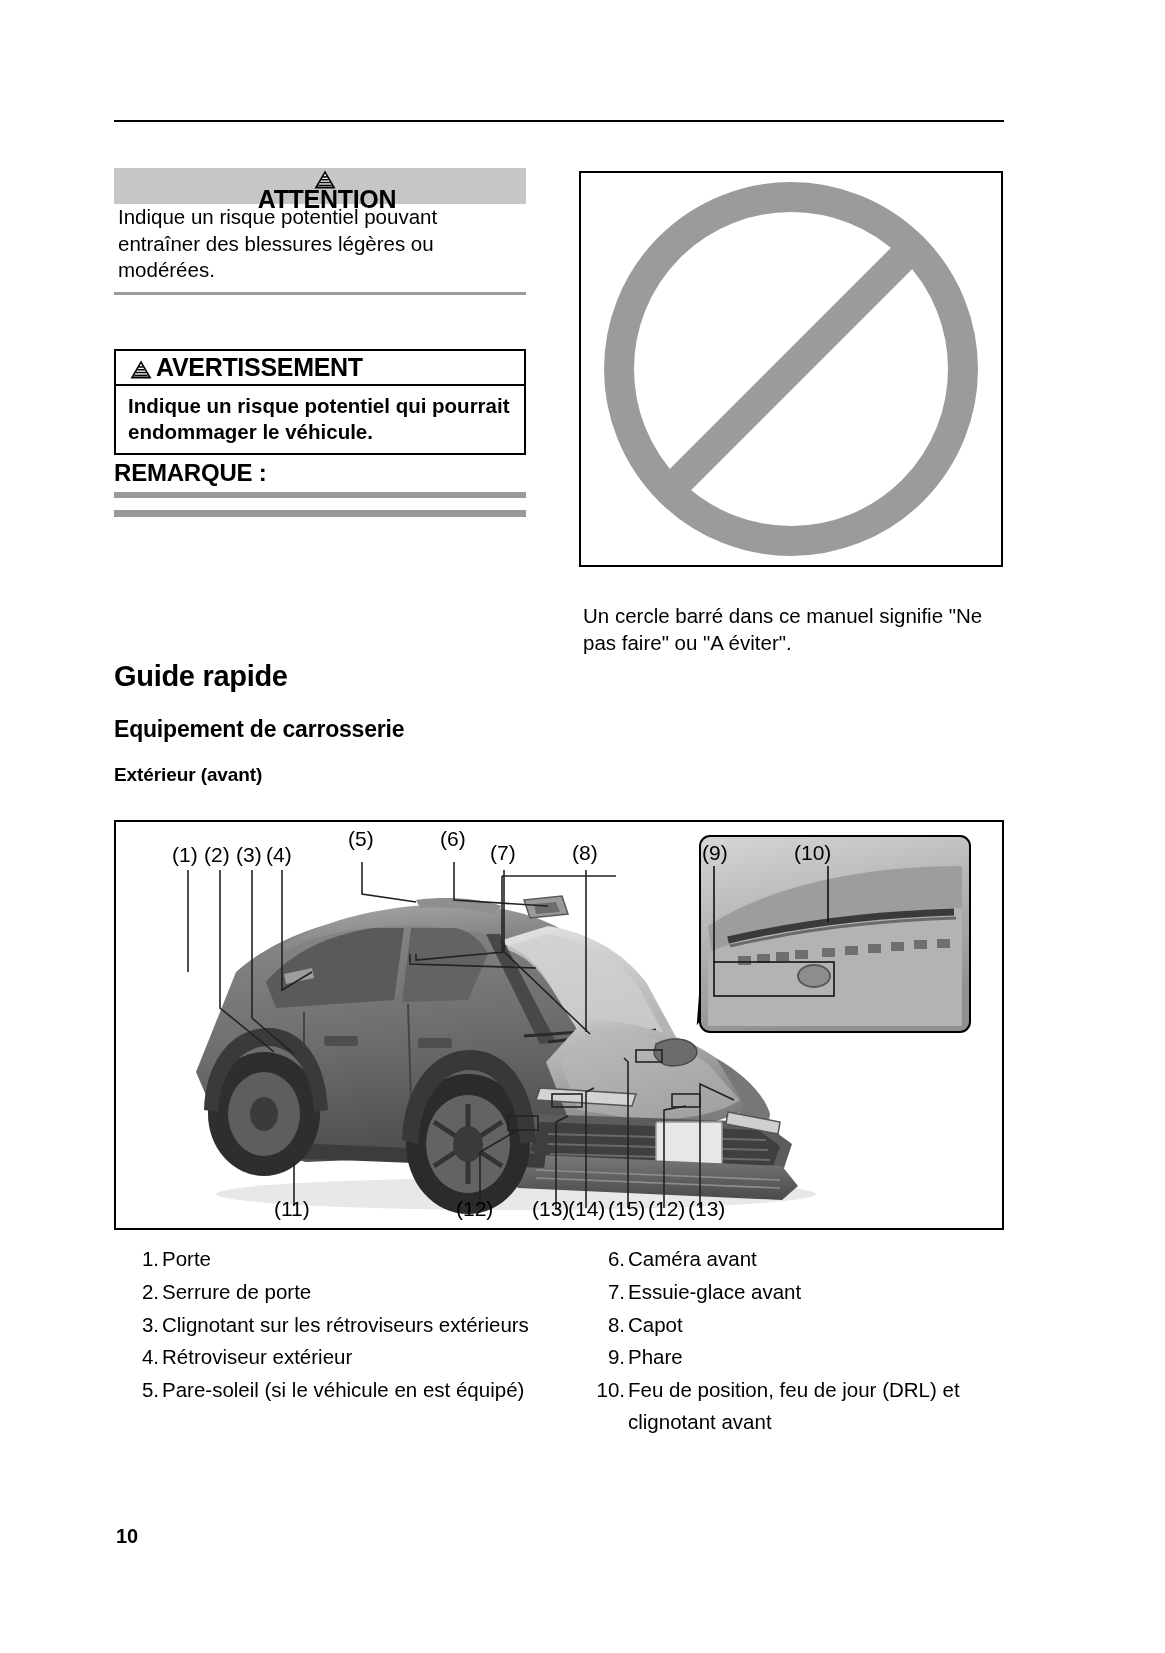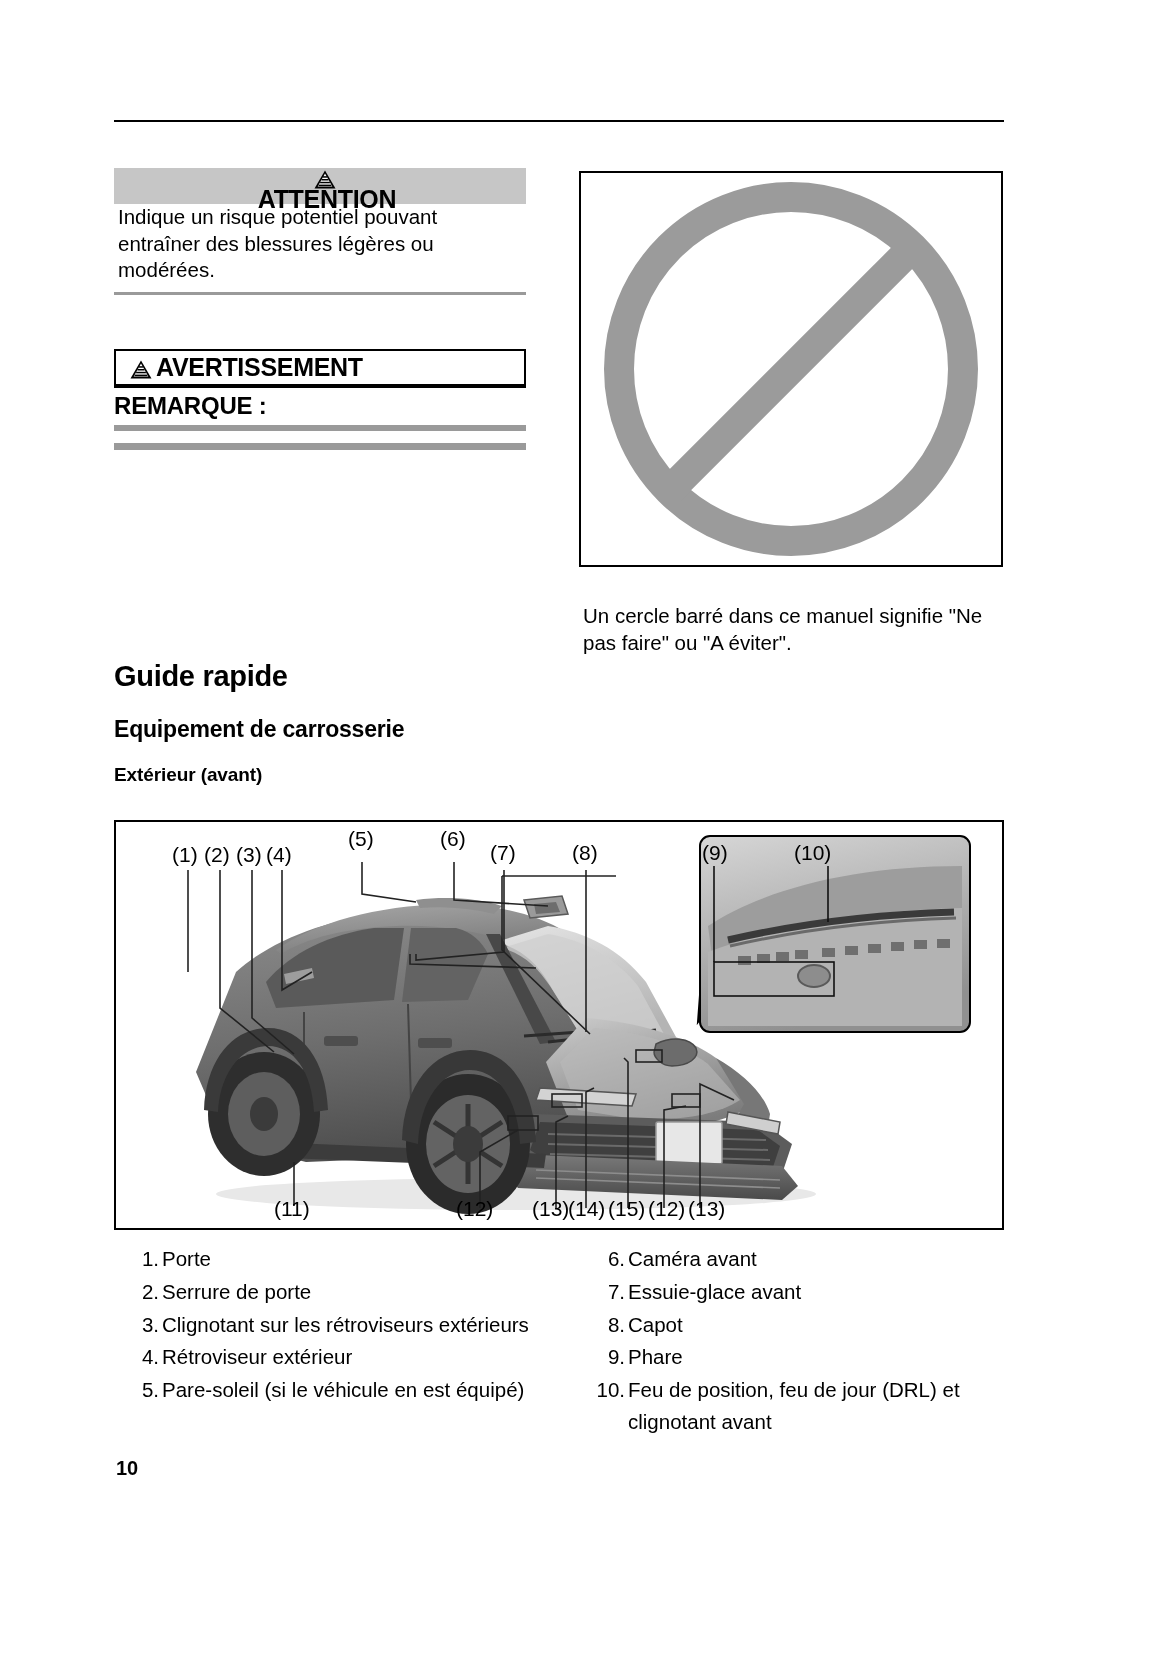--- a/index.html
+++ b/index.html
@@ -197,21 +197,21 @@
     flex: 0 0 34px;
     padding-right: 3px;
     box-sizing: border-box;
   }
   .li-txt { flex: 1 1 auto; }
 
   
   .pageno {
     position: absolute;
     left: 116px;
-    top: 1457px;
+    top: 1525px;
     font-size: 20px;
     font-weight: bold;
   }
 </style>
 </head>
 <body>
 
 <div class="page">
 
   <div class="top-rule"></div>
@@ -243,20 +243,21 @@
             <polygon points="11,0.5 21.5,18.5 0.5,18.5" fill="#000"></polygon>
             <polygon points="11,3.6 18.3,16.6 3.7,16.6" fill="#fff"></polygon>
             <rect x="4.6" y="14.6" width="12.8" height="1.5" fill="#000"></rect>
             <rect x="6.1" y="11.8" width="9.8" height="1.5" fill="#000"></rect>
             <rect x="7.5" y="9.0" width="7.0" height="1.5" fill="#000"></rect>
             <rect x="8.8" y="6.2" width="4.4" height="1.5" fill="#000"></rect>
           </svg>
         </span>
         <span class="avert-title">AVERTISSEMENT</span>
       </div>
+      <div class="avert-body">Indique un risque potentiel qui pourrait endommager le véhicule.</div>
     </div>
 
     <div class="remarque-title">REMARQUE :</div>
     <div class="rule-grey"></div>
     <div class="rule-thick" style="margin-top:12px"></div>
   </div>
 
   <div class="circle-box">
     <svg width="420" height="392" viewBox="0 0 420 392">
       <g transform="translate(210,196)">

